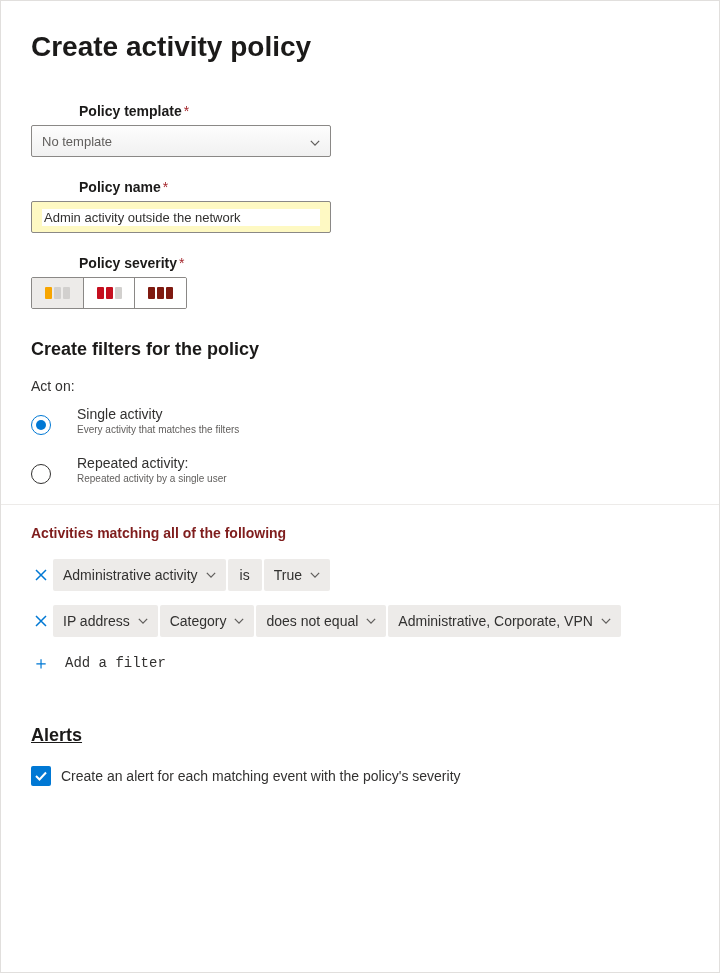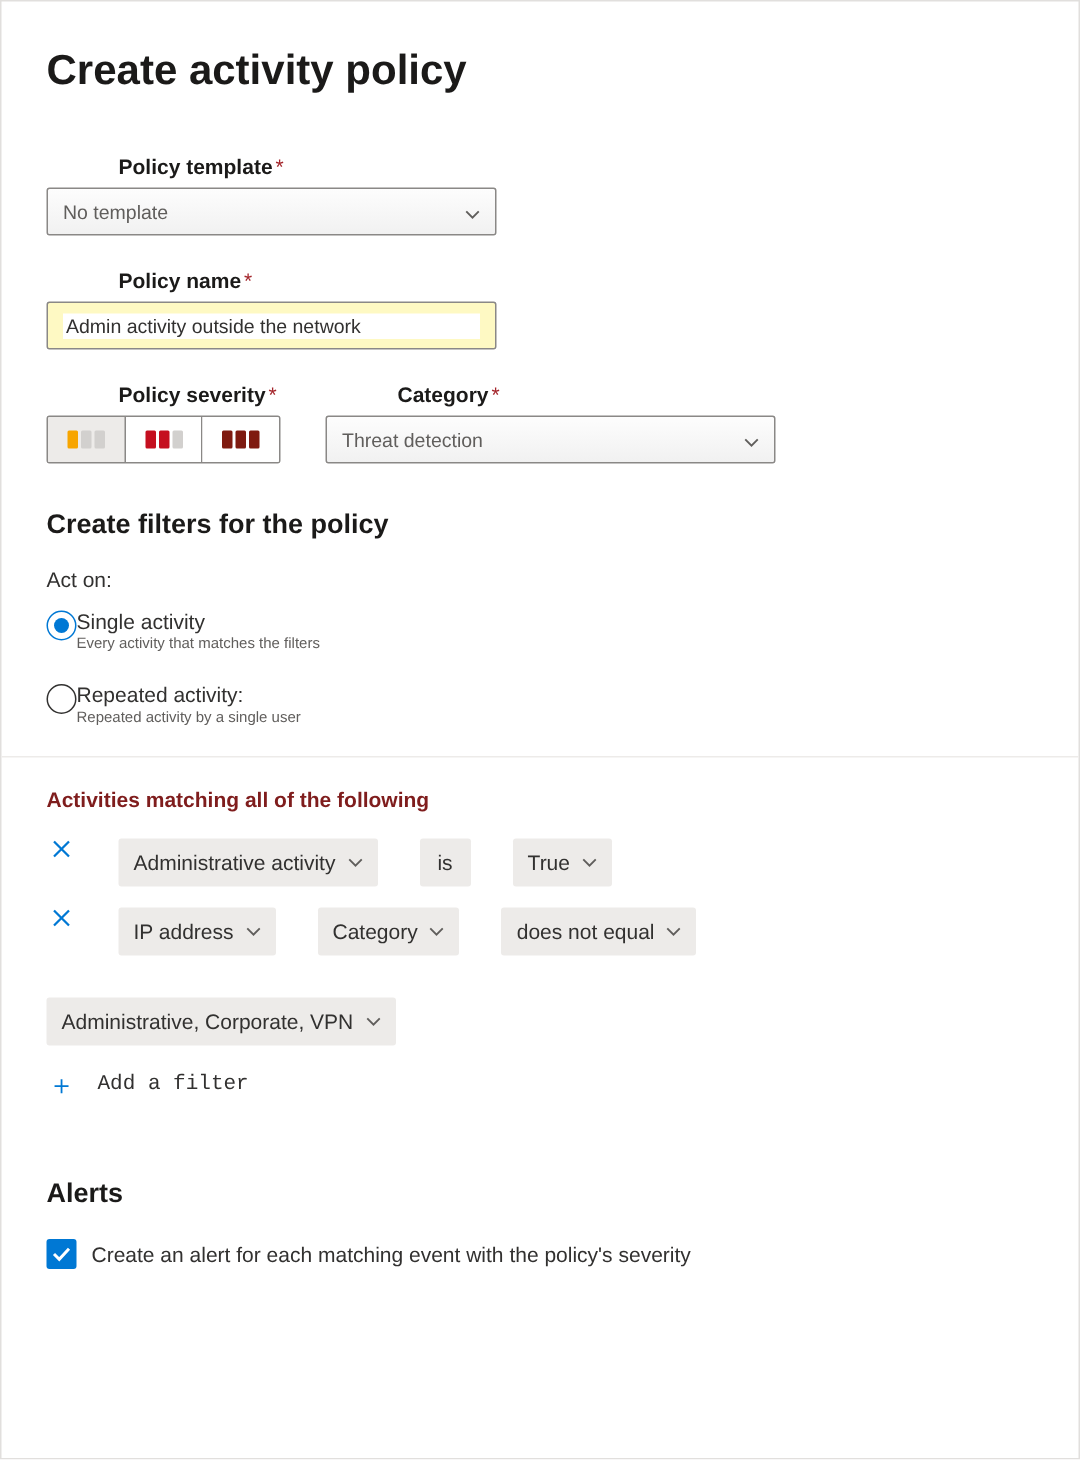--- a/index.html
+++ b/index.html
@@ -53,21 +53,21 @@
     outline: none;
     width: 100%;
     font-size: 13px;
     color: #323130;
     font-family: inherit;
   }
   .chev {
     width: 10px; height: 10px;
     display: inline-block;
   }
-  .row { display: flex; gap: 30px; align-items: flex-start; }
+  .row { display: flex; align-items: flex-start; }
   .severity-group {
     display: flex;
     border: 1px solid #8a8886;
     border-radius: 2px;
     overflow: hidden;
     width: 156px;
     height: 32px;
   }
   .sev-btn {
     flex: 1;
@@ -92,22 +92,22 @@
   }
   h2 {
     font-size: 18px;
     font-weight: 600;
     margin: 30px 0 18px 0;
     color: #1b1a19;
   }
   .act-on-label { font-size: 14px; color: #323130; margin-bottom: 12px; }
   .radio-row {
     display: flex;
-    align-items: flex-start;
-    gap: 0;
+    align-items: flex-end;
+    gap: 26px;
     margin-bottom: 20px;
   }
   .radio-outer {
     width: 20px; height: 20px;
     border: 1px solid #323130;
     border-radius: 50%;
     display: flex;
     align-items: center;
     justify-content: center;
     flex-shrink: 0;
@@ -127,22 +127,22 @@
     margin: 10px -30px 20px -30px;
   }
   .section-label {
     font-size: 14px;
     font-weight: 600;
     color: #7f1d1d;
     margin-bottom: 18px;
   }
   .filter-row {
     display: flex;
-    align-items: flex-start;
-    gap: 28px;
+    align-items: center;
+    gap: 2px;
     margin-bottom: 14px;
     flex-wrap: wrap;
   }
   .remove-x {
     width: 20px;
     color: #0078d4;
     font-size: 15px;
     text-align: center;
     cursor: pointer;
   }
@@ -239,33 +239,20 @@
           <span class="sev-bar" style="background:#c50f1f"></span>
           <span class="sev-bar sev-dim"></span>
         </div>
         <div class="sev-btn">
           <span class="sev-bar" style="background:#7f1a10"></span>
           <span class="sev-bar" style="background:#7f1a10"></span>
           <span class="sev-bar" style="background:#7f1a10"></span>
         </div>
       </div>
     </div>
-    <div style="flex:1;">
-      <label class="label">
-        <span>Category</span><span class="req">*</span>
-      </label>
-      <div class="select-box grad" style="width:300px;">
-        <span>Threat detection</span>
-        <span class="chev">
-          <svg viewBox="0 0 12 12" width="10" height="10">
-              <path d="M1 3.5 L6 8.5 L11 3.5" fill="none" stroke="#605e5c" stroke-width="1.5"></path>
-            </svg>
-        </span>
-      </div>
-    </div>
   </div>
 
 
   <h2>Create filters for the policy</h2>
 
   <div class="act-on-label">Act on:</div>
 
   <div class="radio-row">
     <div class="radio-outer checked">
       <div class="radio-inner"></div>
@@ -341,21 +328,21 @@
             <path d="M1 3.5 L6 8.5 L11 3.5" fill="none" stroke="#605e5c" stroke-width="1.5"></path>
           </svg></span>
     </div>
   </div>
 
   <div class="add-filter">
     <span class="plus-icon">＋</span>
     <span class="add-filter-text">Add a filter</span>
   </div>
 
-  <h2 style="margin-top:50px;">Alerts</h2>
+  <h2 style="margin-top:50px;text-decoration:underline;">Alerts</h2>
 
   <div class="checkbox-row">
     <div class="checkbox">
       <svg viewBox="0 0 14 14">
           <path d="M2 7 L5.5 10.5 L12 3.5" fill="none" stroke="#fff" stroke-width="2"></path>
         </svg>
     </div>
     <span>Create an alert for each matching event with the policy's severity</span>
   </div>
 

